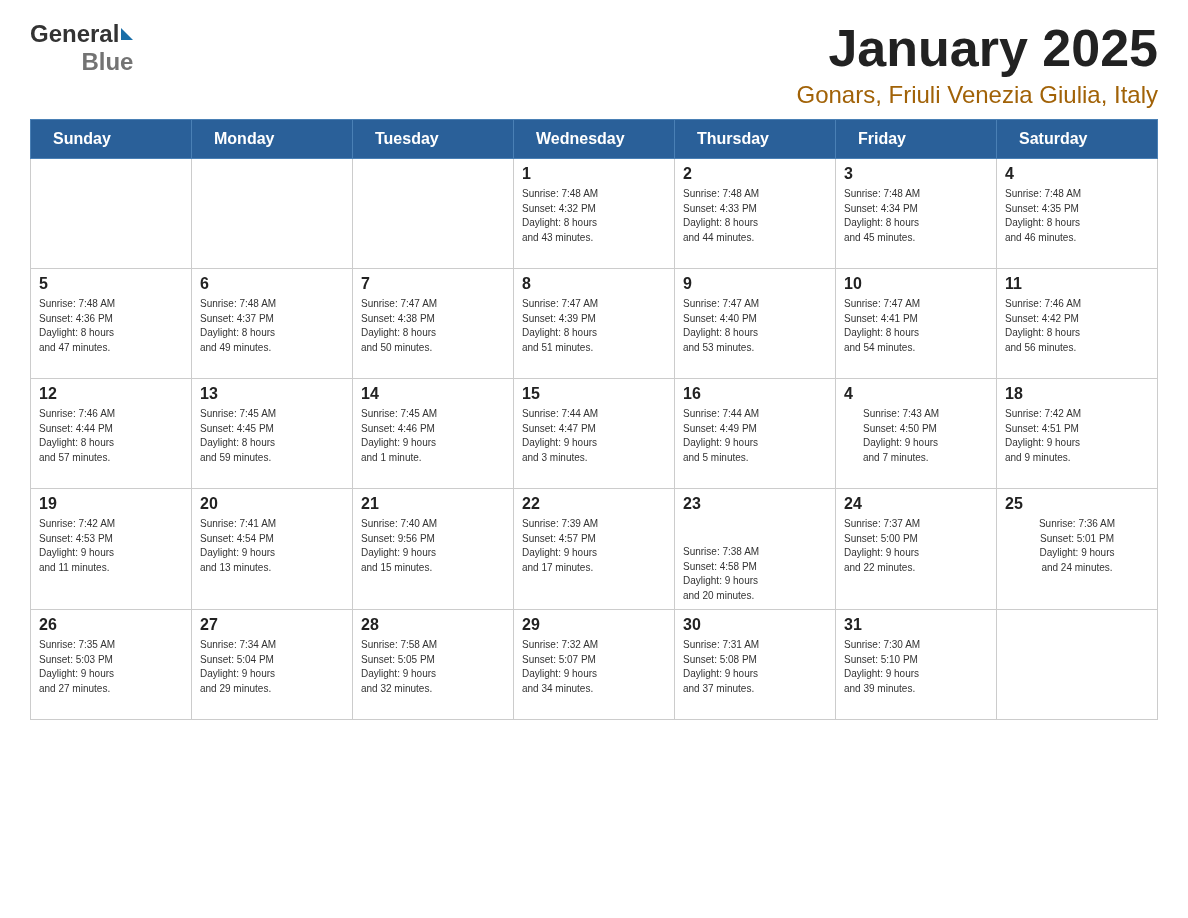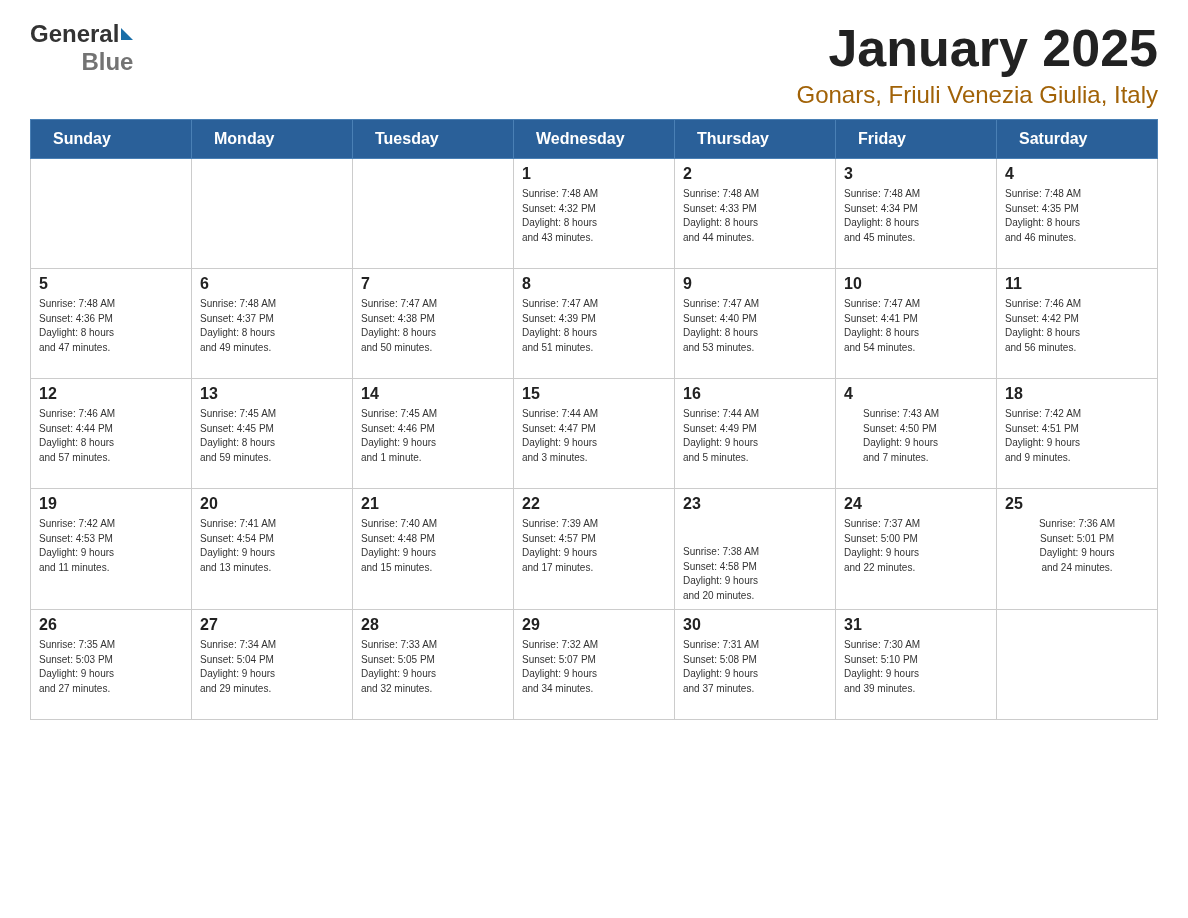--- a/index.html
+++ b/index.html
@@ -273,21 +273,21 @@
         <td>
           <span class="day-number">20</span>
           <div class="day-info" style="white-space: pre-line;">Sunrise: 7:41 AM
 Sunset: 4:54 PM
 Daylight: 9 hours
 and 13 minutes.</div>
         </td>
         <td>
           <span class="day-number">21</span>
           <div class="day-info" style="white-space: pre-line;">Sunrise: 7:40 AM
-Sunset: 4:48 PM
+Sunset: 9:56 PM
 Daylight: 9 hours
 and 15 minutes.</div>
         </td>
         <td>
           <span class="day-number">22</span>
           <div class="day-info" style="white-space: pre-line;">Sunrise: 7:39 AM
 Sunset: 4:57 PM
 Daylight: 9 hours
 and 17 minutes.</div>
         </td>
@@ -323,21 +323,21 @@
         </td>
         <td>
           <span class="day-number">27</span>
           <div class="day-info" style="white-space: pre-line;">Sunrise: 7:34 AM
 Sunset: 5:04 PM
 Daylight: 9 hours
 and 29 minutes.</div>
         </td>
         <td>
           <span class="day-number">28</span>
-          <div class="day-info" style="white-space: pre-line;">Sunrise: 7:33 AM
+          <div class="day-info" style="white-space: pre-line;">Sunrise: 7:58 AM
 Sunset: 5:05 PM
 Daylight: 9 hours
 and 32 minutes.</div>
         </td>
         <td>
           <span class="day-number">29</span>
           <div class="day-info" style="white-space: pre-line;">Sunrise: 7:32 AM
 Sunset: 5:07 PM
 Daylight: 9 hours
 and 34 minutes.</div>

